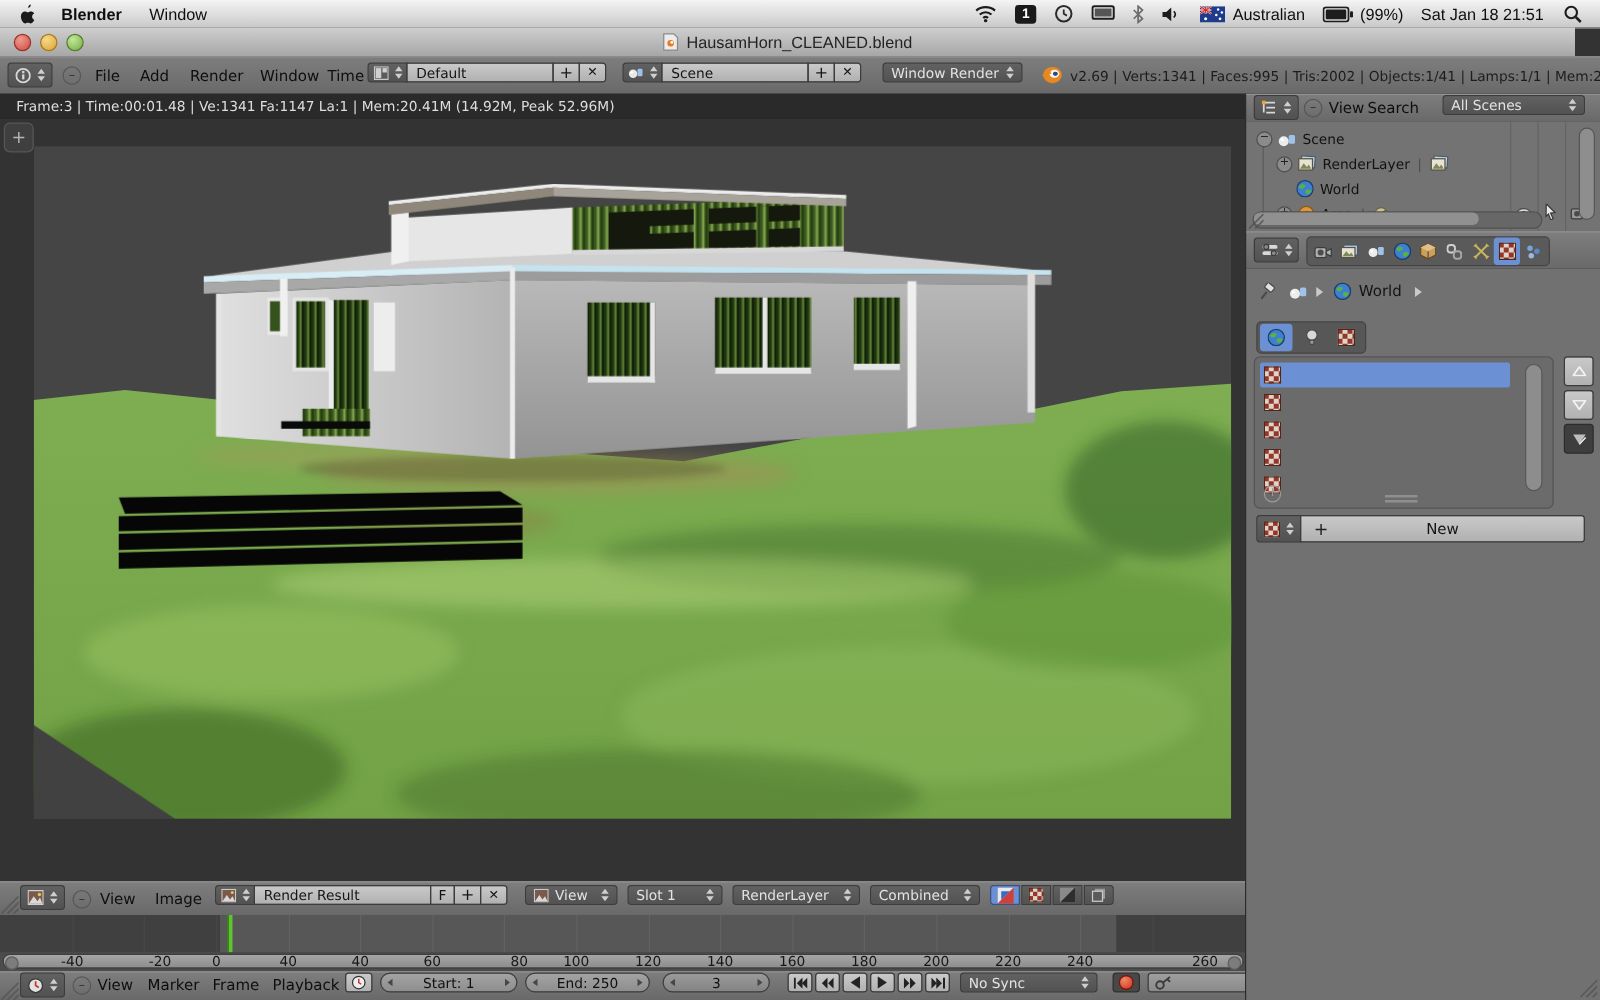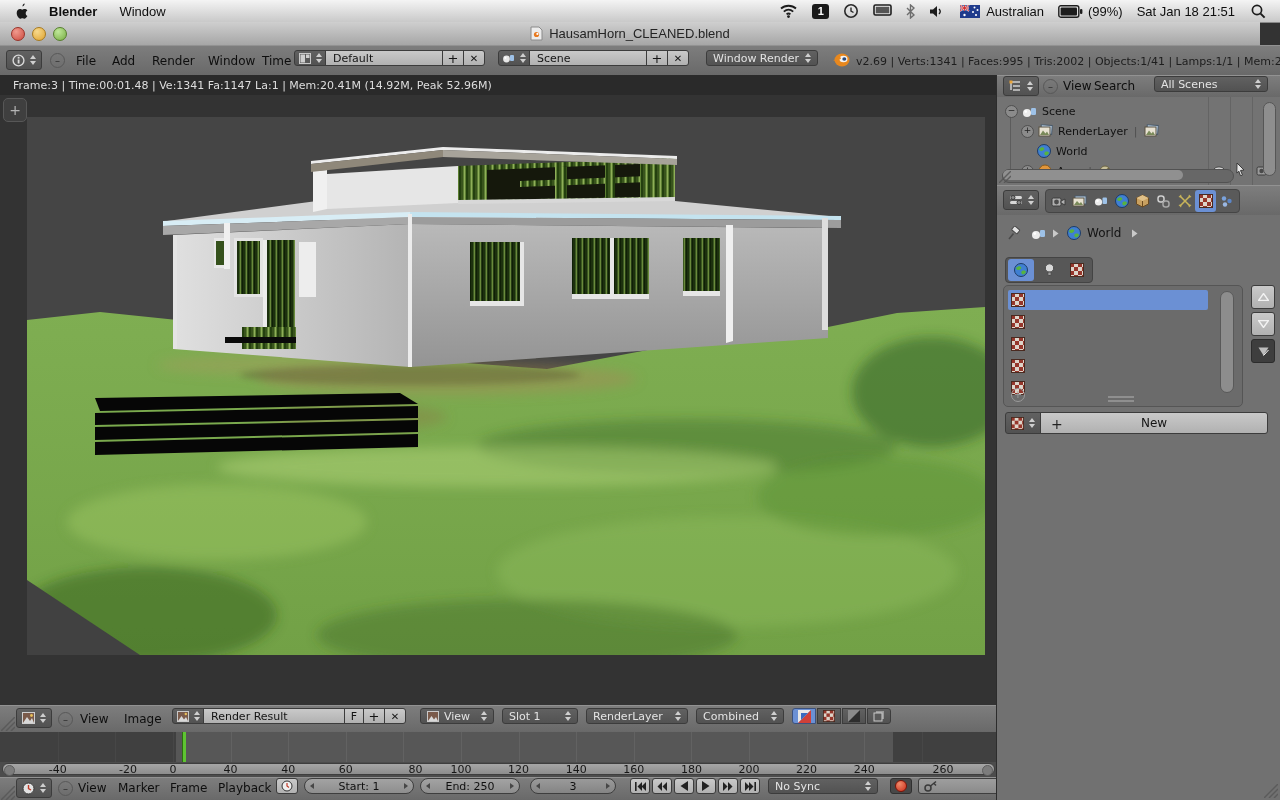--- a/index.html
+++ b/index.html
@@ -484,21 +484,21 @@
         <span class="tick" style="left: 345.8px;">60</span>
         <span class="tick" style="left: 403.4px; margin-left: 12px;">80</span>
         <span class="tick" style="left: 461px;">100</span>
         <span class="tick" style="left: 518.6px;">120</span>
         <span class="tick" style="left: 576.2px;">140</span>
         <span class="tick" style="left: 633.8px;">160</span>
         <span class="tick" style="left: 691.4px;">180</span>
         <span class="tick" style="left: 749px;">200</span>
         <span class="tick" style="left: 806.6px;">220</span>
         <span class="tick" style="left: 864.2px;">240</span>
-        <span class="tick" style="left: 943px;">260</span>
+        <span class="tick" style="left: 964px;">260</span>
       </div>
   </div>
 
   <div class="abs hdr" style="left:0;top:777px;width:997px;height:23px;overflow:hidden">
     <svg class="abs grip-diag" width="14" height="14" style="left:1px;top:9px">
       <g stroke="#565656" stroke-width="1.5">
           <line x1="0" y1="14" x2="14" y2="0"></line>
           <line x1="5" y1="14" x2="14" y2="5"></line>
           <line x1="10" y1="14" x2="14" y2="10"></line>
         </g>

